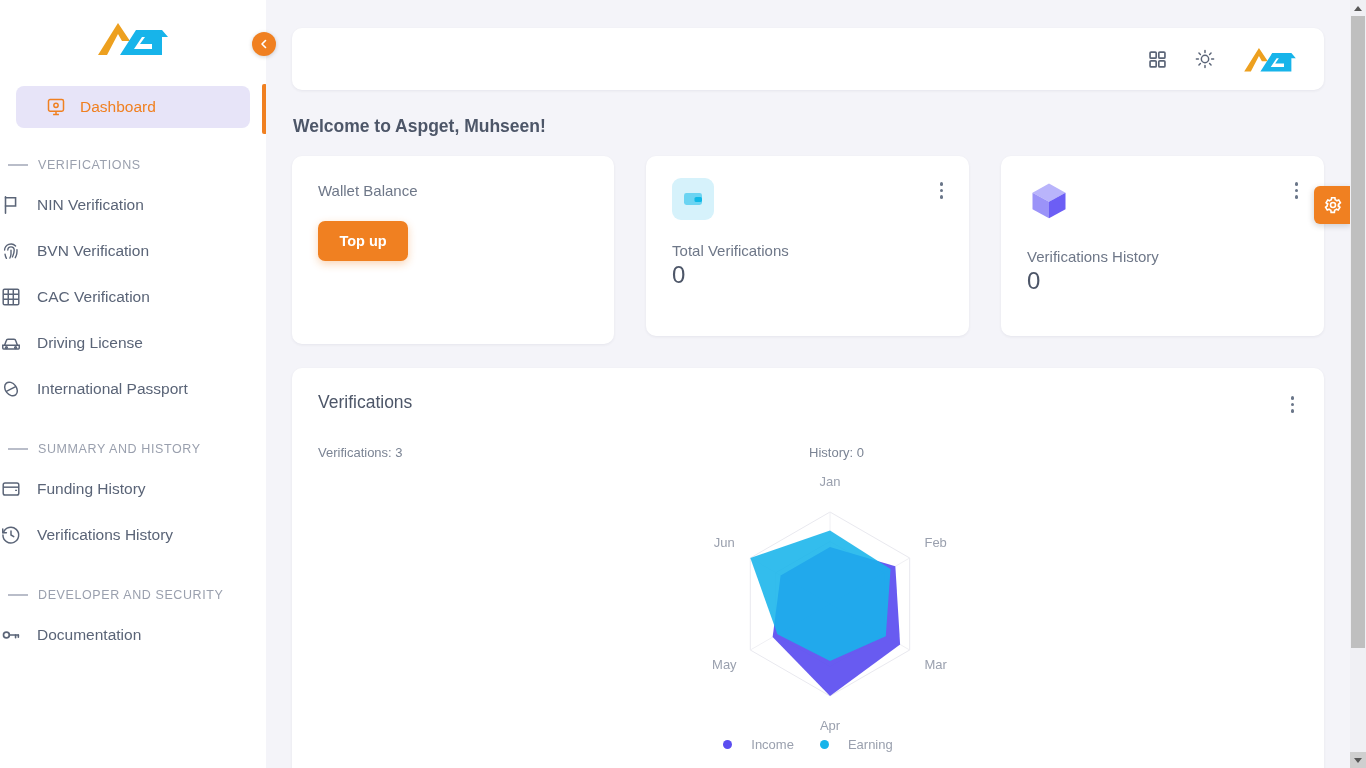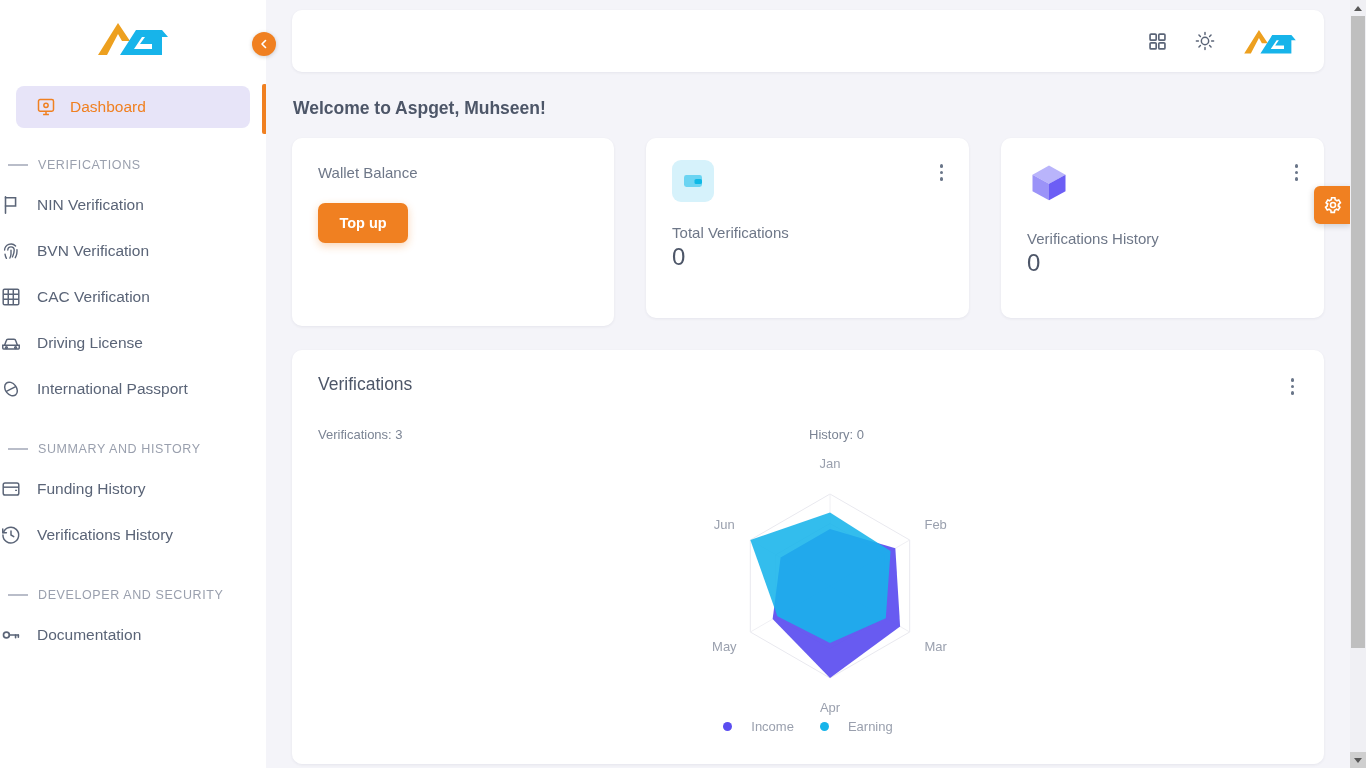--- a/index.html
+++ b/index.html
@@ -21,21 +21,21 @@
   }
   .logo-wrap { height: 76px; display: flex; align-items: center; justify-content: center; }
   .logo { display: block; }
 
   .nav-active {
     margin: 10px 16px 0 16px;
     height: 42px;
     background: #e7e4f8;
     border-radius: 8px;
     display: flex; align-items: center;
-    padding-left: 20px;
+    padding-left: 30px;
     gap: 14px;
   }
   .nav-active .lbl { color: #f08021; font-size: 15.5px; }
   .nav-active svg { display:block; }
 
   .sec-head {
     display: flex; align-items: center; gap: 10px;
     margin: 30px 0 10px 0; padding-left: 8px;
   }
   .sec-dash { width: 20px; height: 1.5px; background: #b9bdc9; flex:0 0 20px; }
@@ -59,21 +59,21 @@
     width: 24px; height: 24px; border-radius: 50%;
     background: #f08021; color: #fff;
     display: flex; align-items: center; justify-content: center;
     z-index: 8; box-shadow: 0 1px 4px rgba(0,0,0,.18);
   }
 
   
   .main {
     flex: 1 1 auto; height: 768px;
     background: #f4f4f9;
-    padding: 10px 42px 0 26px;
+    padding: 28px 42px 0 26px;
     position: relative;
     overflow: hidden;
   }
   .topbar {
     height: 62px; background: #fff; border-radius: 10px;
     box-shadow: 0 1px 3px rgba(40,45,70,.07);
     display: flex; align-items: center; justify-content: flex-end;
     padding-right: 26px; gap: 26px;
   }
   .topbar .ic { display: flex; align-items: center; }

